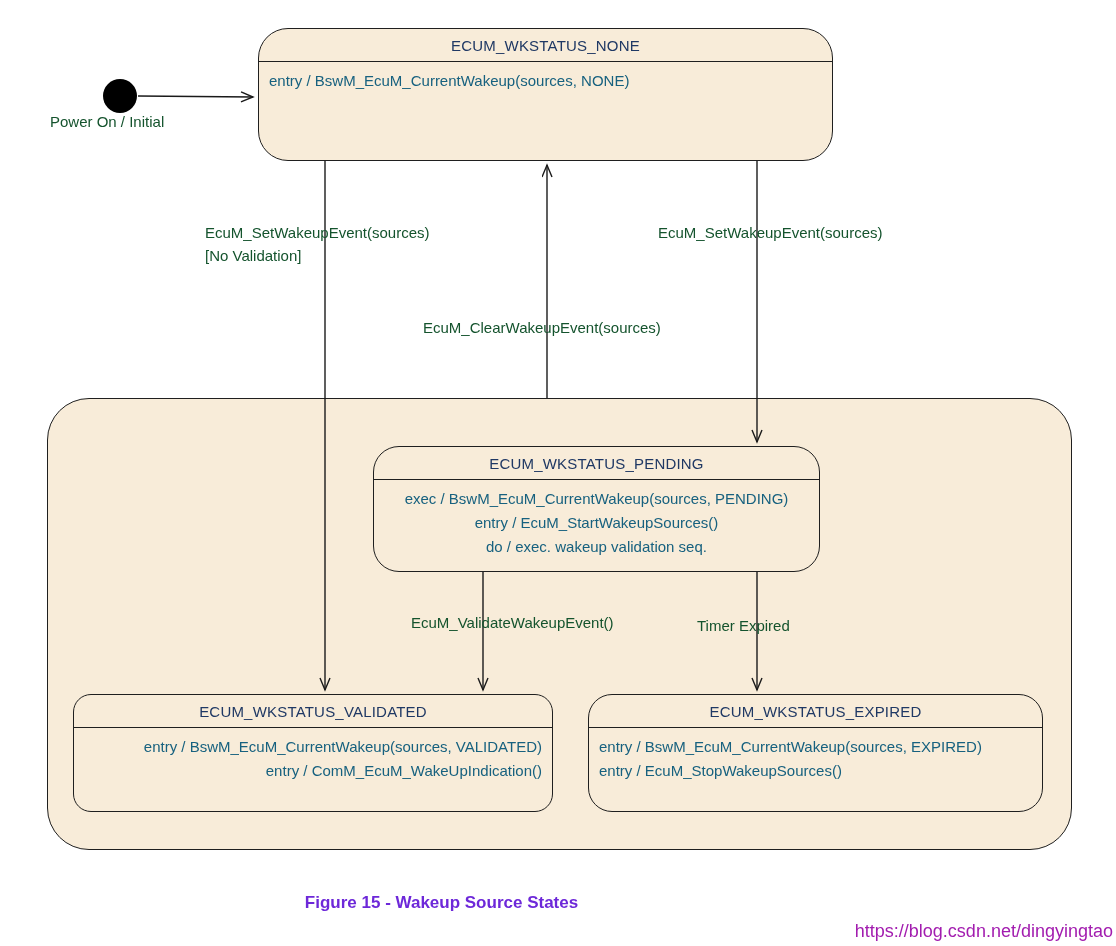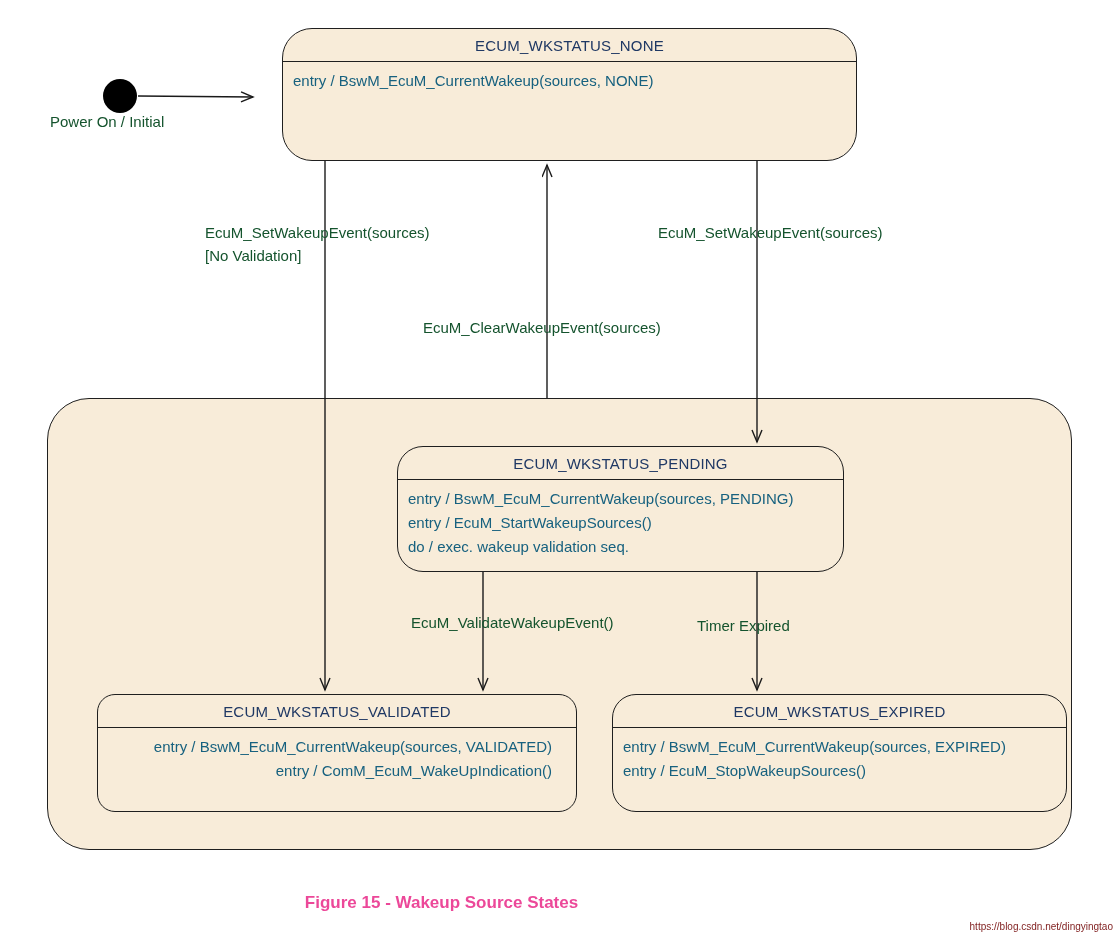--- a/index.html
+++ b/index.html
@@ -10,40 +10,39 @@
     font-family:"Liberation Sans","DejaVu Sans",sans-serif;
     overflow:hidden;
   }
   
   .state{
     position:absolute;
     background:#F8ECD9;
     border:1.6px solid #1f1f1f;
     box-sizing:border-box;
     z-index:2;
-    margin-left:24px;
   }
   .composite{
     position:absolute;
     background:#F8ECD9;
     border:1.6px solid #1f1f1f;
     border-radius:42px;
     box-sizing:border-box;
     z-index:1;
   }
   .state-title{
     height:32px;
     display:flex;align-items:center;justify-content:center;
     border-bottom:1.4px solid #1f1f1f;
     color:#1f3864;
     font-size:15px;
     letter-spacing:.2px;
   }
   .state-body{
-    padding:7px 24px 0 10px;
+    padding:7px 10px 0 10px;
     color:#17617f;
     font-size:15px;
     line-height:24px;
     white-space:nowrap;
   }
   
   .tlabel{
     position:absolute;
     color:#14532d;
     font-size:15px;
@@ -51,48 +50,48 @@
     white-space:nowrap;
     z-index:4;
   }
   
   .wires{position:absolute;left:0;top:0;z-index:3;pointer-events:none;}
   
   .caption{
     position:absolute;
     left:0;top:893px;width:883px;
     text-align:center;
-    font-size:17px;font-weight:bold;color:#ec4899;
+    font-size:17px;font-weight:bold;color:#6d28d9;
     z-index:5;
   }
   .watermark{
     position:absolute;
     right:3px;top:921px;
-    font-size:10px;color:#7f1d1d;
+    font-size:18px;color:#a21caf;
     z-index:5;
   }
 </style>
 </head>
 <body>
 
 <div class="stage">
 
   <div class="composite" style="left:47px;top:398px;width:1025px;height:452px;"></div>
 
   <div class="state" style="left:258px;top:28px;width:575px;height:133px;border-radius:30px;">
     <div class="state-title">ECUM_WKSTATUS_NONE</div>
     <div class="state-body">
       <div>entry / BswM_EcuM_CurrentWakeup(sources, NONE)</div>
     </div>
   </div>
 
-  <div class="state" style="left:373px;top:446px;width:447px;height:126px;border-radius:26px;">
+  <div class="state" style="left:373px;top:446px;width:447px;height:126px;border-radius:26px;text-align:center;">
     <div class="state-title">ECUM_WKSTATUS_PENDING</div>
     <div class="state-body">
-      <div>entry / BswM_EcuM_CurrentWakeup(sources, PENDING)</div>
+      <div>exec / BswM_EcuM_CurrentWakeup(sources, PENDING)</div>
       <div>entry / EcuM_StartWakeupSources()</div>
       <div>do / exec. wakeup validation seq.</div>
     </div>
   </div>
 
   <div class="state" style="left:73px;top:694px;width:480px;height:118px;border-radius:18px;text-align:right;">
     <div class="state-title">ECUM_WKSTATUS_VALIDATED</div>
     <div class="state-body">
       <div>entry / BswM_EcuM_CurrentWakeup(sources, VALIDATED)</div>
       <div>entry / ComM_EcuM_WakeUpIndication()</div>

